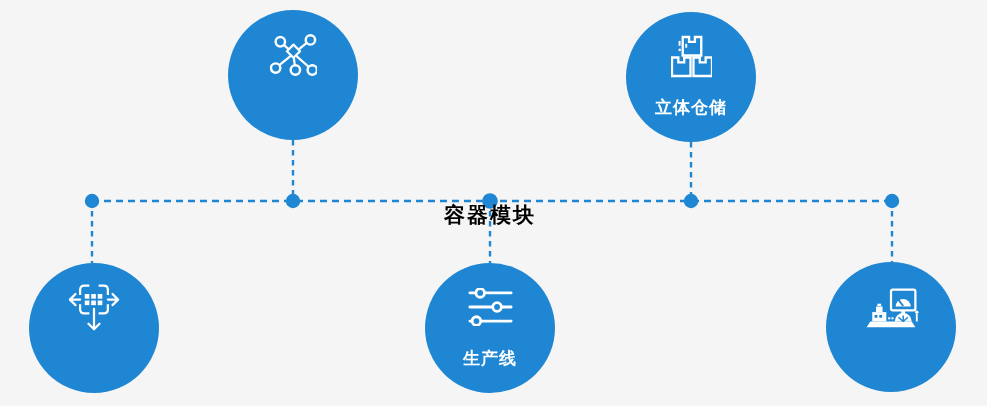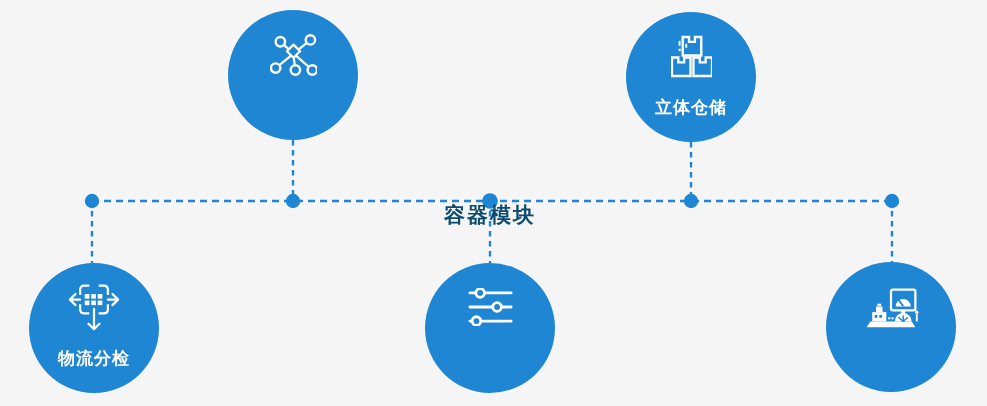--- a/index.html
+++ b/index.html
@@ -6,21 +6,21 @@
   .canvas{
     position:relative;width:987px;height:406px;background:#f5f5f5;
     overflow:hidden;font-family:"DejaVu Sans","Liberation Sans",sans-serif;
   }
   .connectors{position:absolute;left:0;top:0;width:987px;height:406px;}
   .connectors .dash-h{stroke:#1e86d2;stroke-width:2.4;stroke-dasharray:7 5;fill:none;}
   .connectors .dash-v{stroke:#1e86d2;stroke-width:2.4;stroke-dasharray:5.5 4.5;fill:none;}
   .connectors .dot{fill:#1e86d2;}
   .watermark{
     position:absolute;left:444px;top:201px;width:110px;
-    font-size:21px;letter-spacing:2px;color:#0c4a6e;font-weight:bold;
+    font-size:21px;letter-spacing:2px;color:#000000;font-weight:bold;
     user-select:none;white-space:nowrap;
   }
   .node{
     position:absolute;width:130px;height:130px;border-radius:50%;
     background:#1e86d2;cursor:pointer;
   }
   .node .icon{
     position:absolute;left:0;right:0;top:19px;height:50px;
     display:flex;align-items:center;justify-content:center;
   }
@@ -98,34 +98,34 @@
         <polyline class="stroke" stroke-width="2.4" stroke-linecap="round" stroke-linejoin="round" points="22,45 28,51 34,45"></polyline>
         <line class="stroke" stroke-width="2.4" stroke-linecap="round" x1="28" y1="29" x2="28" y2="50.5"></line>
         <rect class="white" x="18" y="13" width="5" height="5"></rect>
         <rect class="white" x="25" y="13" width="5" height="5"></rect>
         <rect class="white" x="32" y="13" width="5" height="5"></rect>
         <rect class="white" x="18" y="20" width="5" height="5"></rect>
         <rect class="white" x="25" y="20" width="5" height="5"></rect>
         <rect class="white" x="32" y="20" width="5" height="5"></rect>
       </svg>
     </span>
-    <span class="label">物流分检</span>
   </div>
 
   <div class="node" style="left:425px;top:263px;">
     <span class="icon">
       <svg width="45" height="38" viewBox="0 0 48 40">
         <line class="stroke" stroke-width="3" stroke-linecap="round" x1="2" y1="5" x2="46" y2="5"></line>
         <line class="stroke" stroke-width="3" stroke-linecap="round" x1="2" y1="20" x2="46" y2="20"></line>
         <line class="stroke" stroke-width="3" stroke-linecap="round" x1="2" y1="35" x2="46" y2="35"></line>
         <circle class="nodefill" cx="13" cy="5" r="4.6" stroke="#ffffff" stroke-width="3"></circle>
         <circle class="nodefill" cx="31" cy="20" r="4.6" stroke="#ffffff" stroke-width="3"></circle>
         <circle class="nodefill" cx="9" cy="35" r="4.6" stroke="#ffffff" stroke-width="3"></circle>
       </svg>
     </span>
+    <span class="label">生产线</span>
   </div>
 
   <div class="node" style="left:826px;top:262px;">
     <span class="icon">
       <svg width="60" height="45" viewBox="0 0 64 48">
         <path class="white" d="M6,46 L10,40 H54 L58,46 Z"></path>
         <rect class="white" x="12" y="30" width="15" height="10"></rect>
         <rect class="white" x="16" y="24" width="7" height="6"></rect>
         <rect class="white" x="17.5" y="21" width="4" height="2.5"></rect>
         <rect class="nodefill" x="14.5" y="33" width="3" height="3"></rect>

